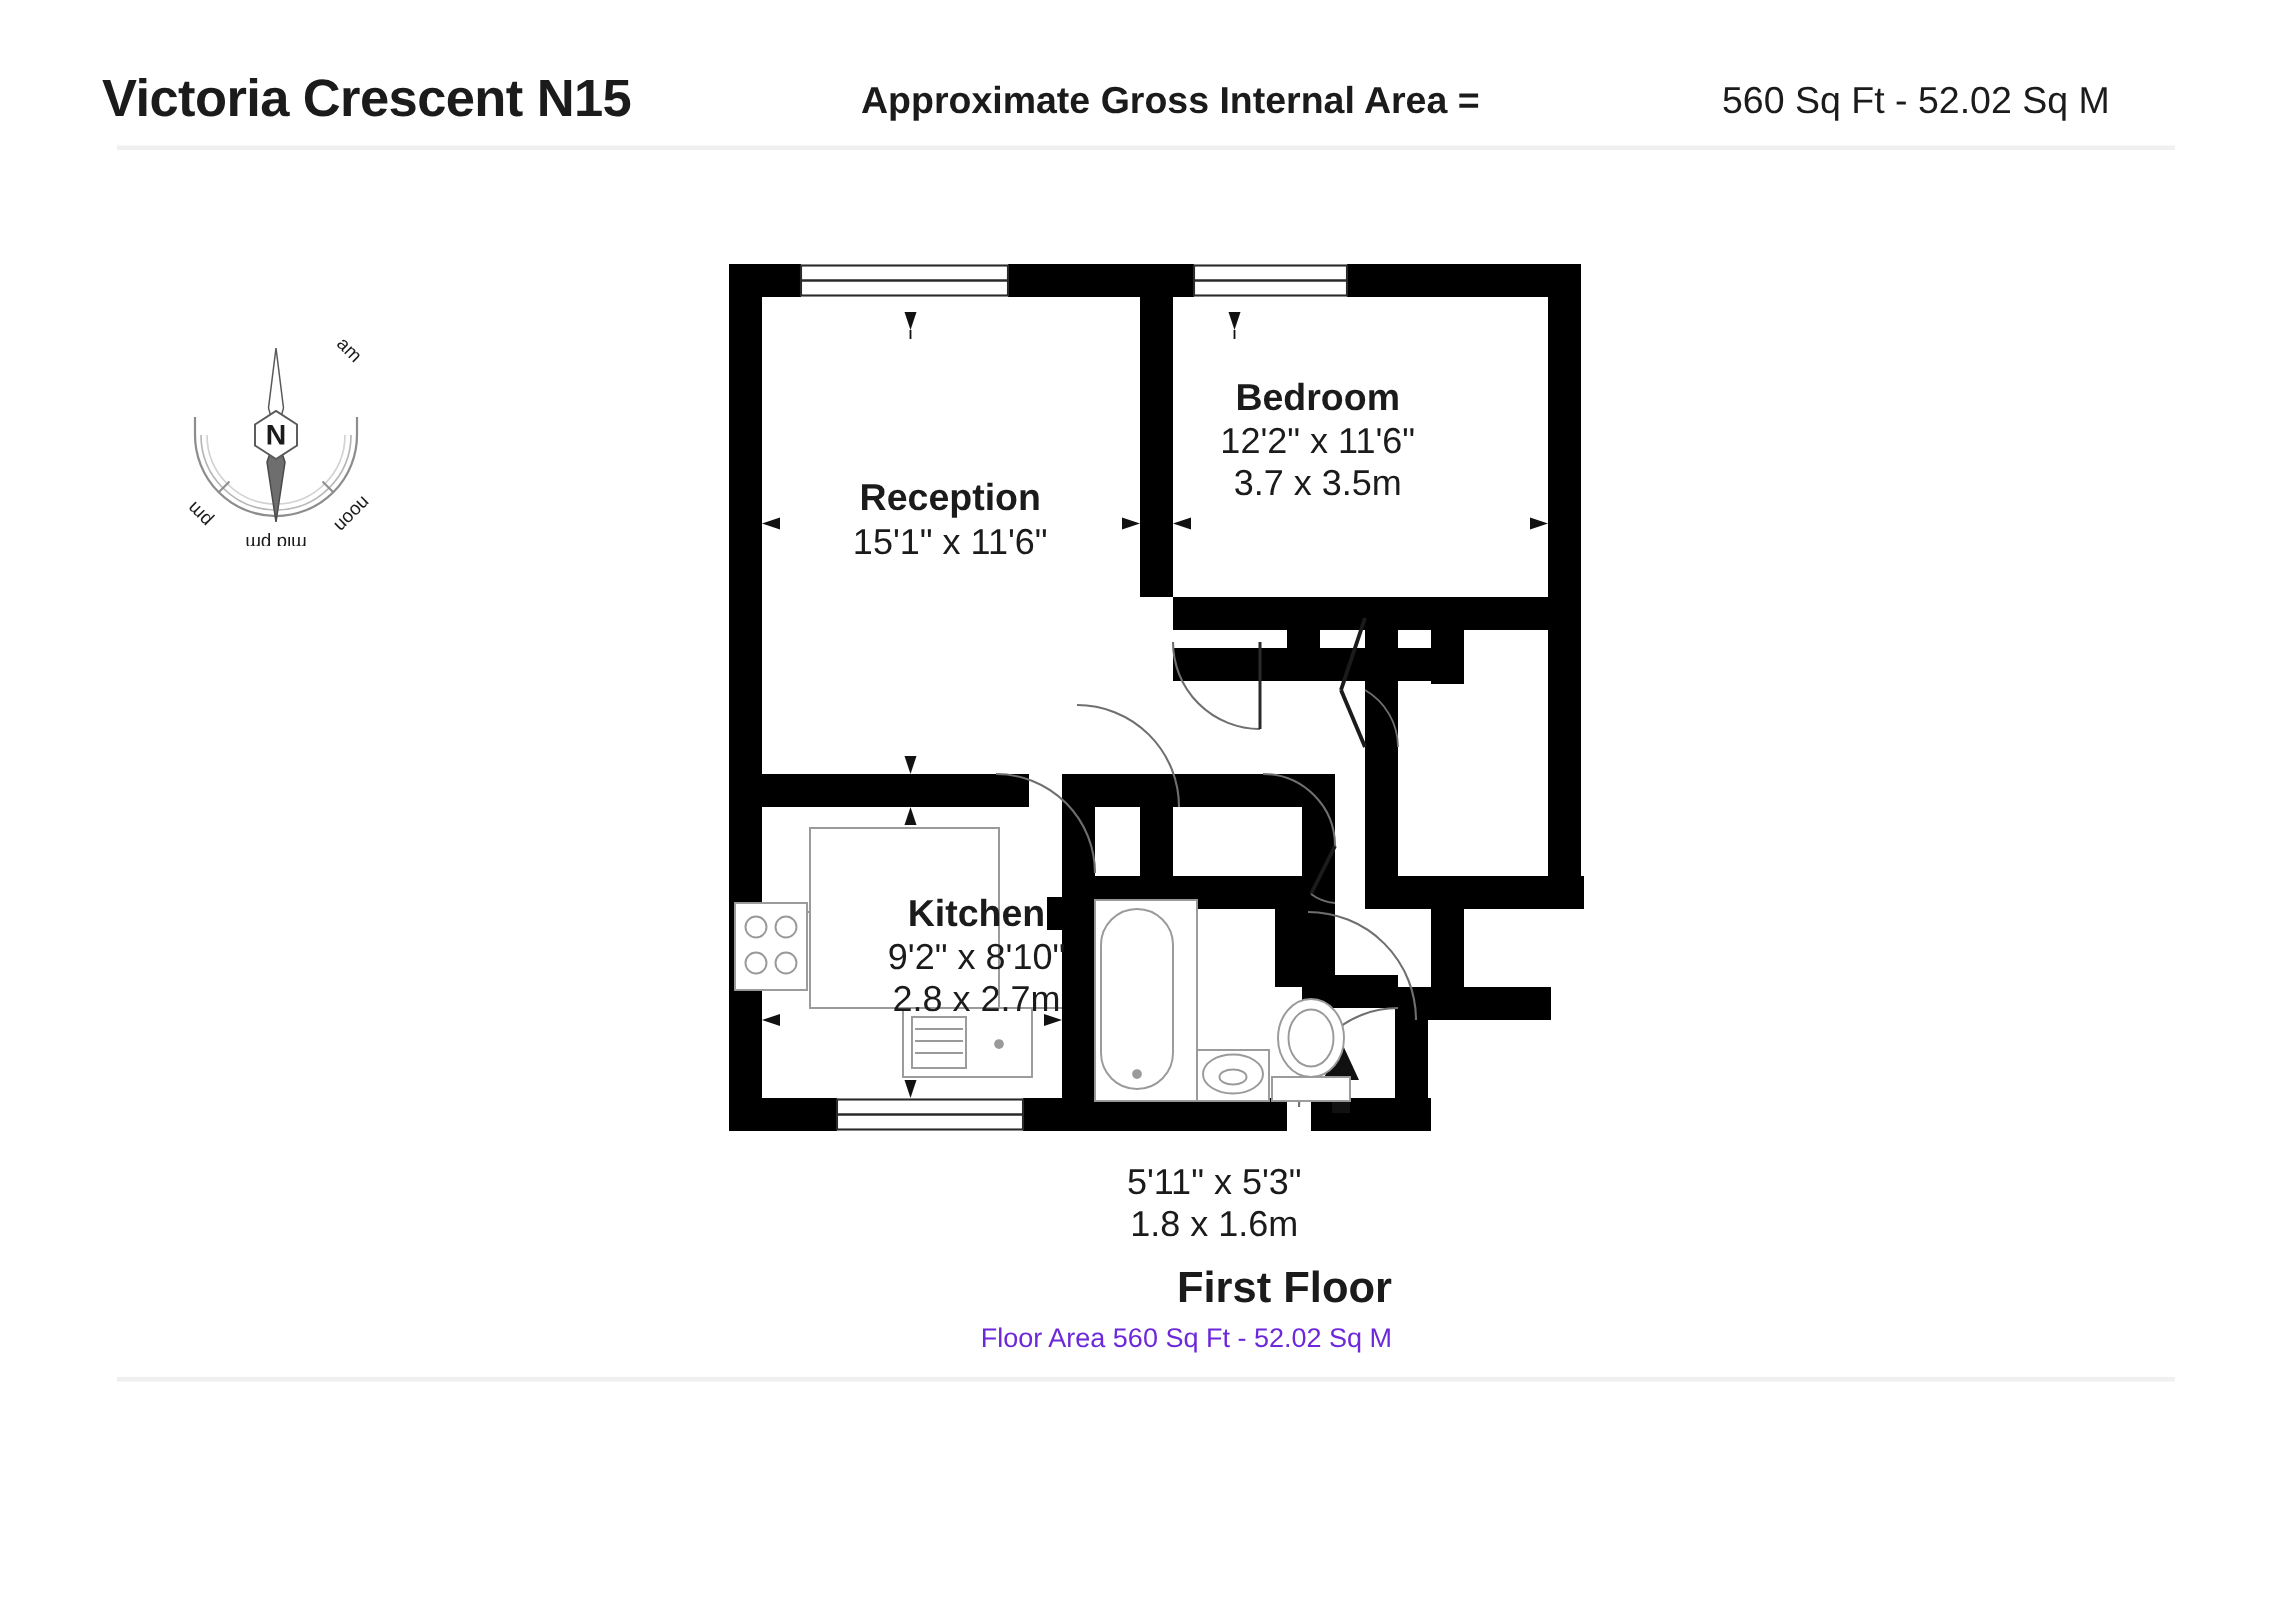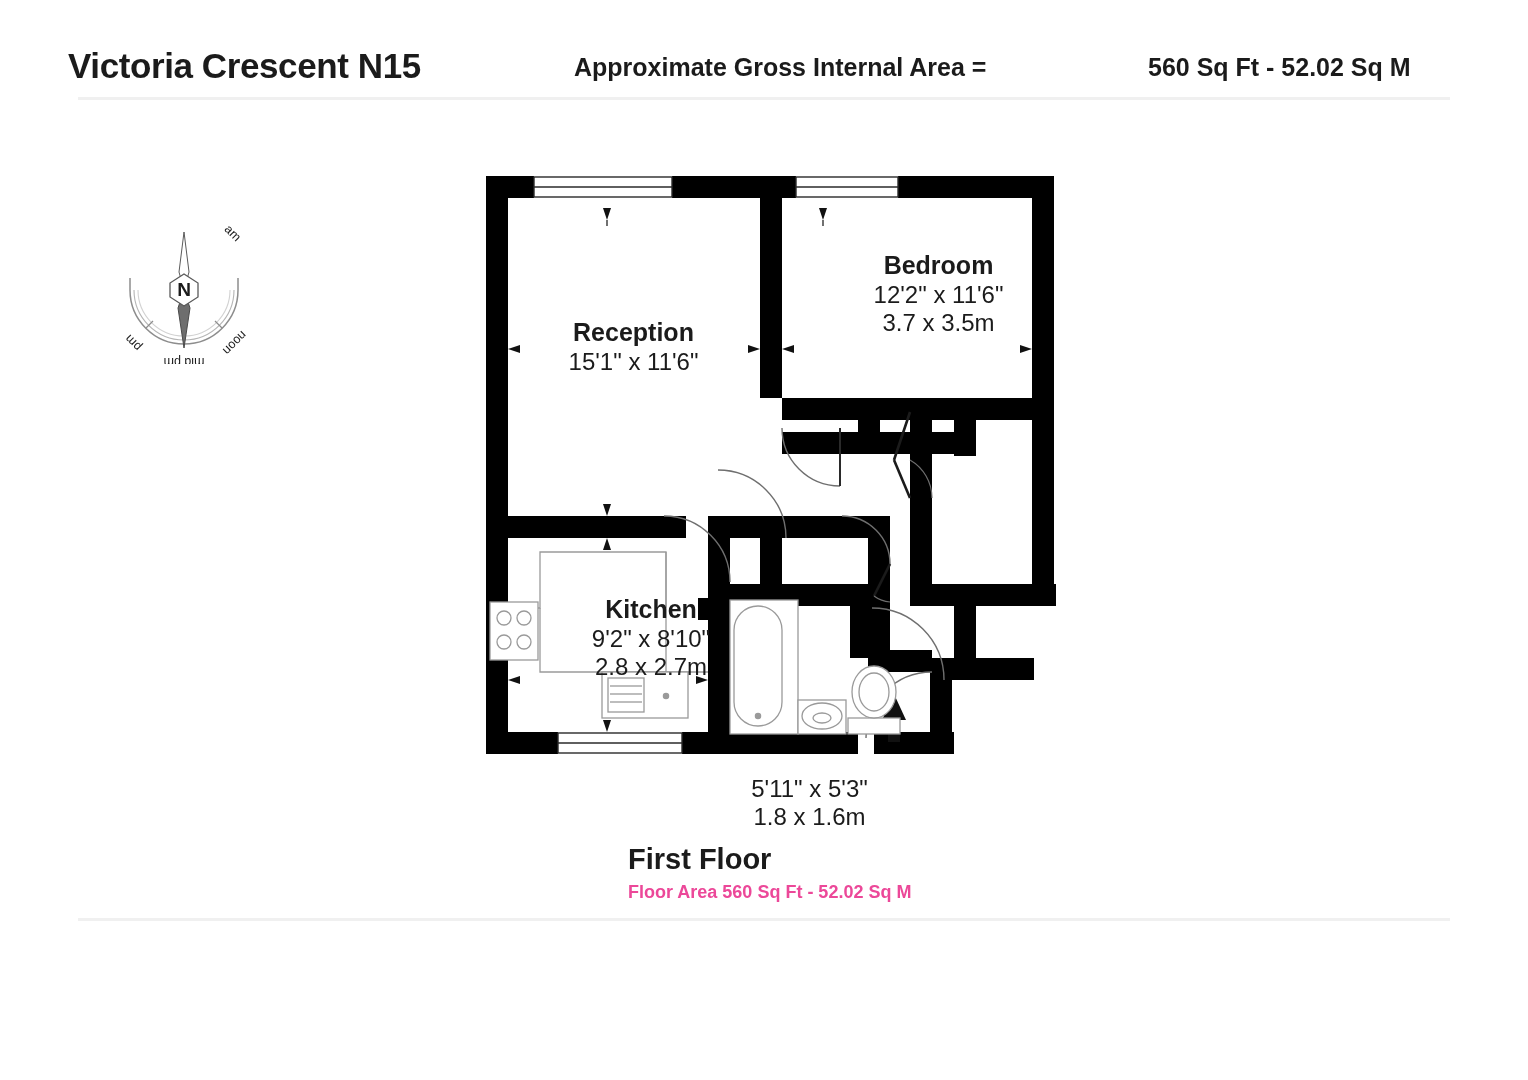--- a/index.html
+++ b/index.html
@@ -40,21 +40,21 @@
     font-size: 25px;
     font-weight: bold;
     color: #1b1b1b;
     white-space: nowrap;
   }
   #area-value {
     position: absolute;
     left: 1148px;
     top: 53px;
     font-size: 25px;
-    font-weight: bold;
+    font-weight: normal;
     color: #1b1b1b;
     white-space: nowrap;
   }
   .divider {
     position: absolute;
     left: 78px;
     width: 1372px;
     height: 3px;
     background: #f0f0f0;
   }
@@ -95,45 +95,45 @@
     color: #1b1b1b;
   }
   .room-label .rl-imp,
   .room-label .rl-met {
     display: block;
     font-size: 24px;
     font-weight: normal;
     color: #1b1b1b;
   }
   #label-reception { left: 511px; top: 318px; width: 245px; }
-  #label-bedroom   { left: 816px; top: 251px; width: 245px; }
+  #label-bedroom   { left: 756px; top: 251px; width: 245px; }
   #label-kitchen   { left: 532px; top: 595px; width: 238px; }
   #label-bathroom  { left: 697px; top: 775px; width: 225px; }
   #label-bathroom .rl-imp, #label-bathroom .rl-met { font-size: 24px; }
 
   
   #floor-title {
     position: absolute;
-    left: 628px;
+    left: 596px;
     top: 843px;
     width: 332px;
-    text-align: left;
+    text-align: right;
   }
   #floor-title .ft-name {
     display: block;
     font-size: 29px;
     font-weight: bold;
     color: #1b1b1b;
   }
   #floor-title .ft-area {
     display: block;
     margin-top: 6px;
     font-size: 18px;
-    font-weight: bold;
-    color: #ec4899;
+    font-weight: normal;
+    color: #6d28d9;
   }
 
   
   #footer { position: absolute; left: 0; top: 940px; width: 1528px; height: 140px; }
 </style>
 </head>
 <body>
 
 <div id="header">
   <div id="property-title">Victoria Crescent N15</div>

